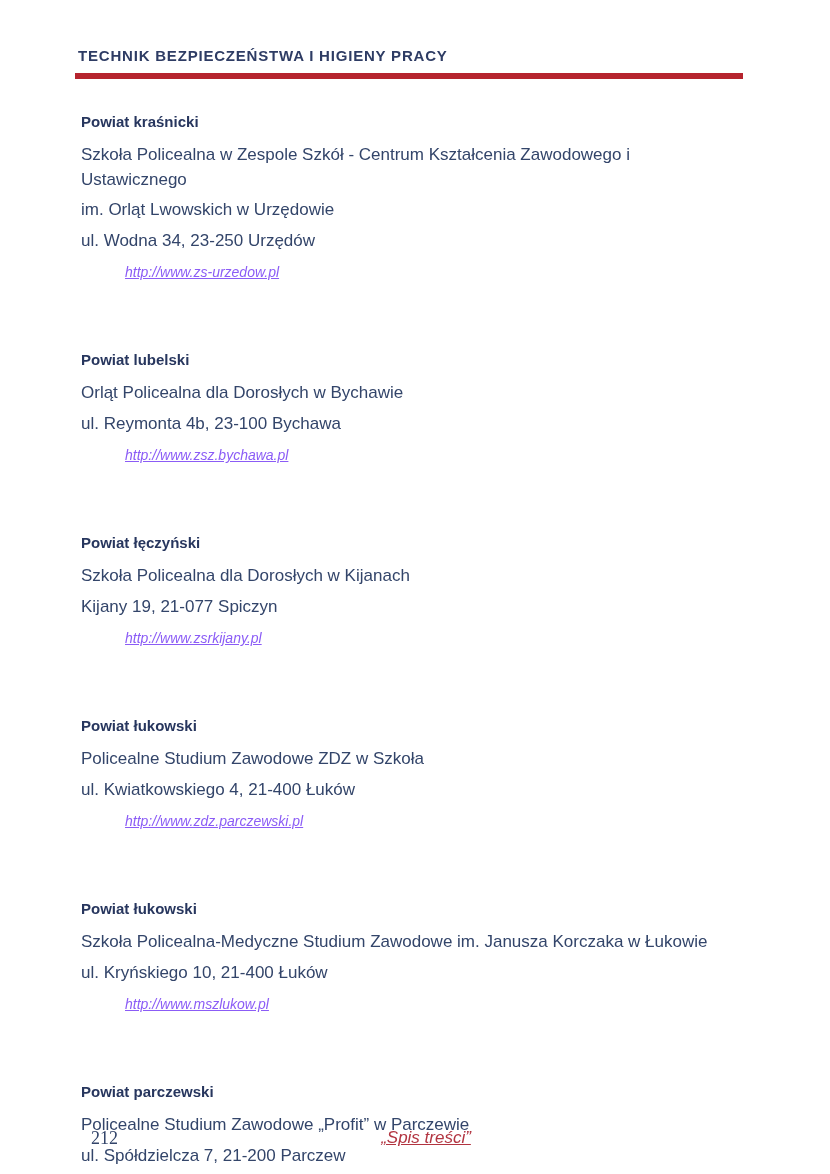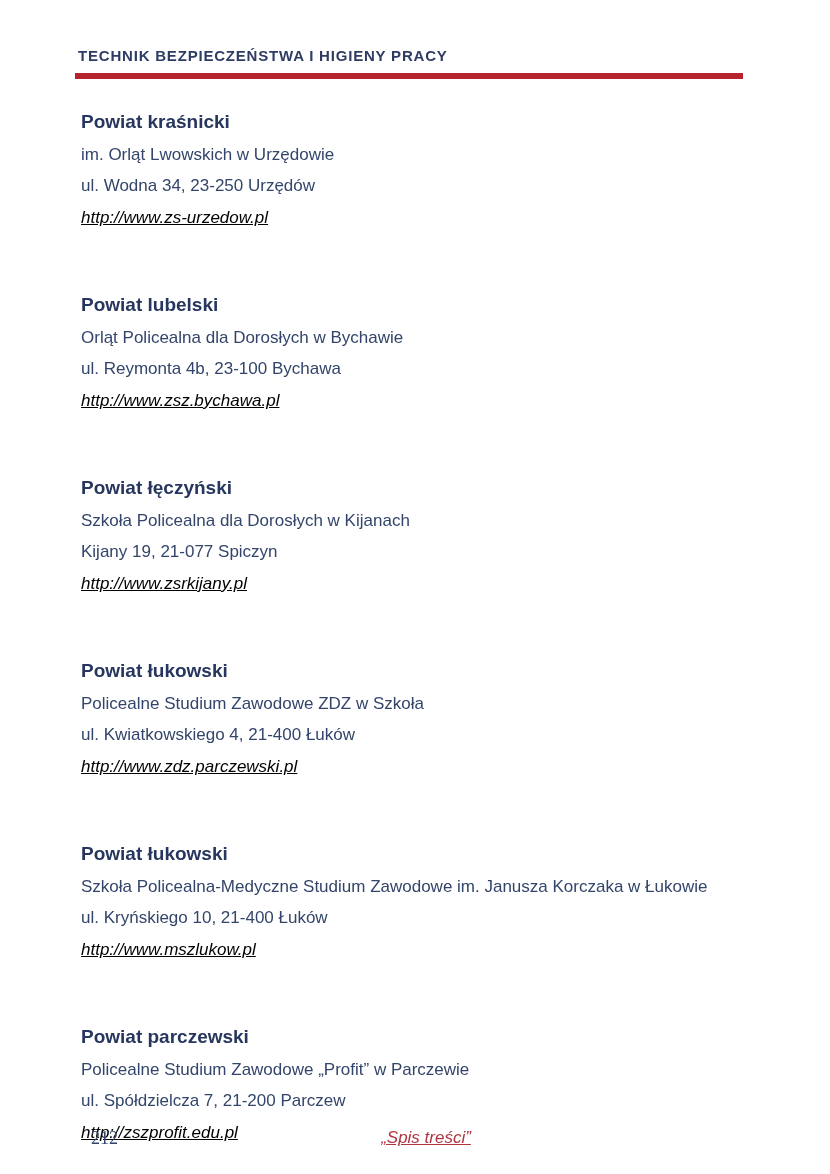--- a/index.html
+++ b/index.html
@@ -30,39 +30,40 @@
     margin-bottom: 6px;
   }
   .doc-rule {
     border: none;
     height: 3px;
     background: #b6242e;
     margin-bottom: 24px;
   }
   .section { margin-bottom: 50px; }
   .county {
-    font-size: 19px;
+    font-size: 15px;
     font-weight: 700;
     color: #27365e;
     line-height: 25px;
     margin-bottom: 3px;
   }
   .line {
     font-size: 17px;
     color: #33456a;
     line-height: 24.5px;
   }
   .school-link {
     display: inline-block;
-    font-size: 17px;
+    font-size: 14px;
     font-style: italic;
-    color: #000000;
+    color: #8b5cf6;
     text-decoration: underline;
     line-height: 25px;
     margin-top: 1px;
+    margin-left: 44px;
   }
   .footer {
     position: absolute;
     left: 0;
     right: 0;
     bottom: 28px;
     height: 24px;
     margin-left: 16px;
   }
   .page-number {
@@ -89,20 +90,21 @@
 <body>
 
 <div class="page">
   <div class="content">
 
     <div class="doc-header-title">TECHNIK BEZPIECZEŃSTWA I HIGIENY PRACY</div>
     <hr class="doc-rule">
 
     <div class="section">
       <div class="county">Powiat kraśnicki</div>
+      <div class="line">Szkoła Policealna w Zespole Szkół - Centrum Kształcenia Zawodowego i Ustawicznego</div>
       <div class="line">im. Orląt Lwowskich w Urzędowie</div>
       <div class="line">ul. Wodna 34, 23-250 Urzędów</div>
       <a href="#" class="school-link">http://www.zs-urzedow.pl</a>
     </div>
 
     <div class="section">
       <div class="county">Powiat lubelski</div>
       <div class="line">Orląt Policealna dla Dorosłych w Bychawie</div>
       <div class="line">ul. Reymonta 4b, 23-100 Bychawa</div>
       <a href="#" class="school-link">http://www.zsz.bychawa.pl</a>

